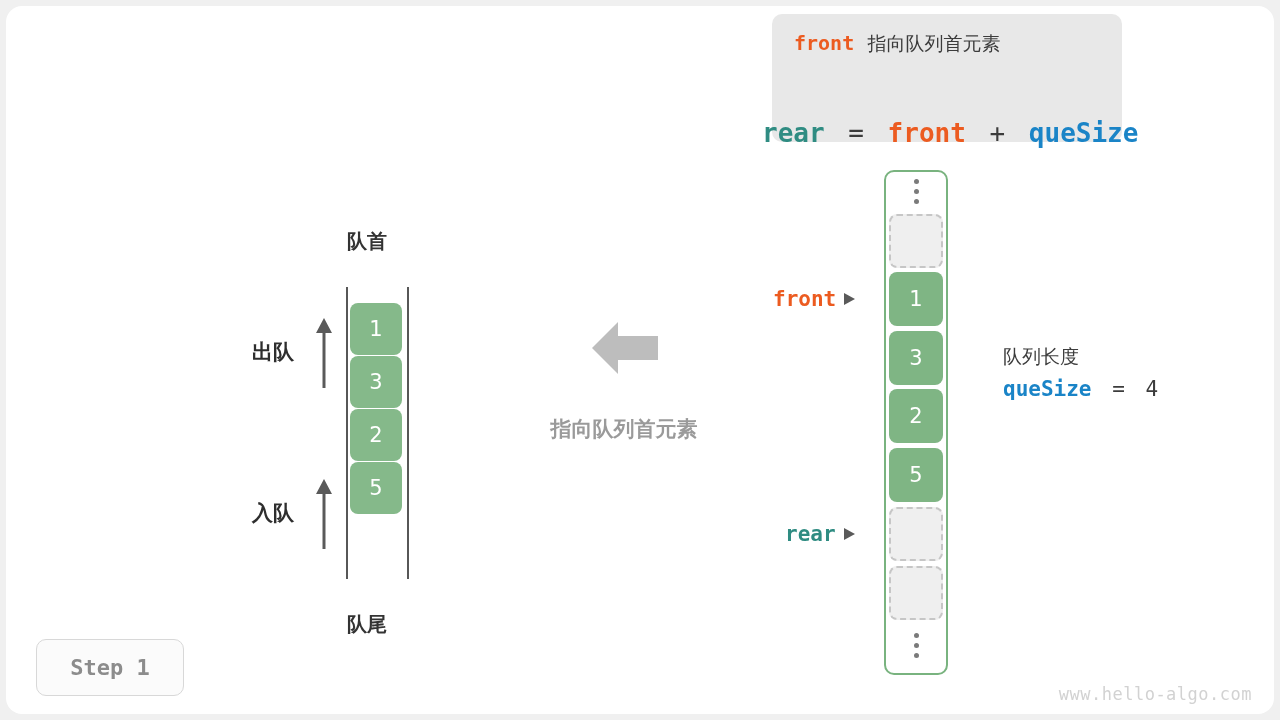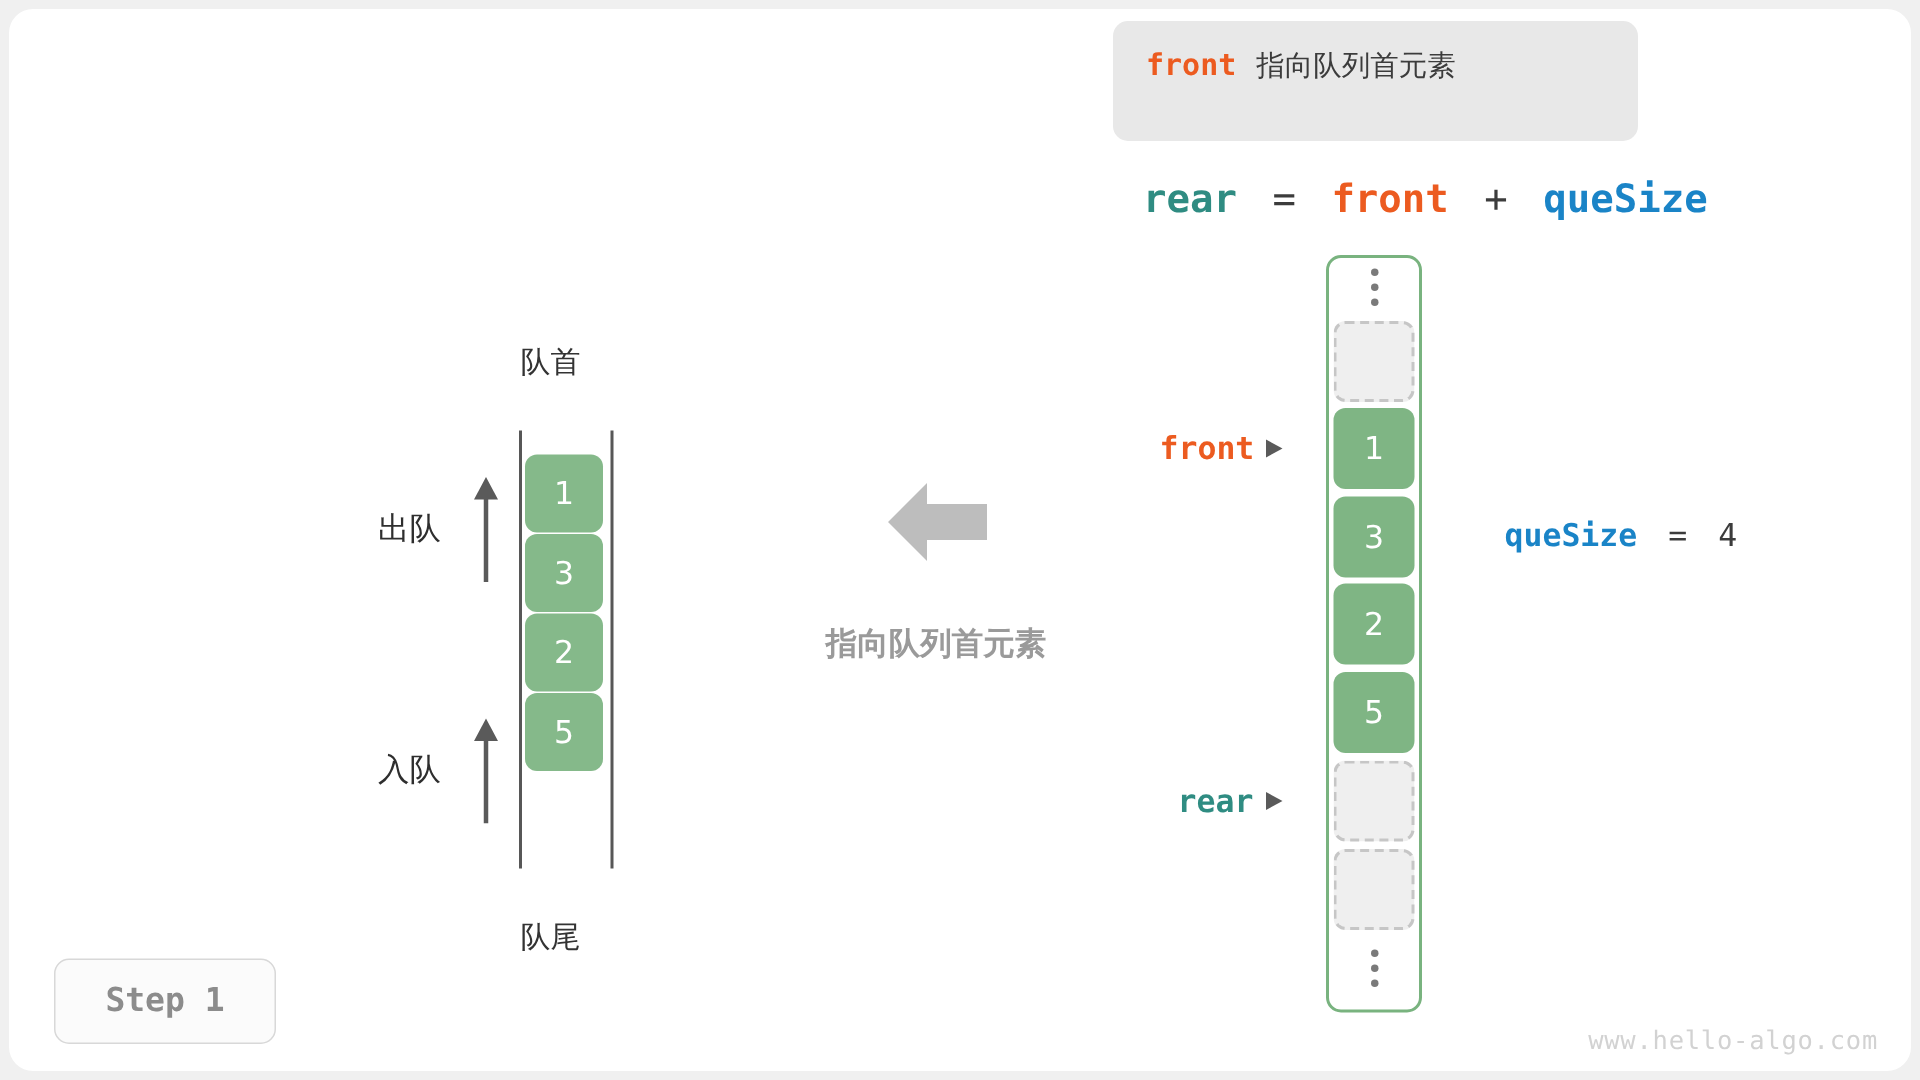--- a/index.html
+++ b/index.html
@@ -30,30 +30,30 @@
     border-radius: 16px;
   }
 
   
   .mono {
     font-family: "DejaVu Sans Mono", "Liberation Mono", monospace;
     font-weight: bold;
   }
   .han {
     font-family: "DejaVu Sans", "Liberation Sans", sans-serif;
-    font-weight: normal;
+    font-weight: bold;
   }
 
   
   .info-box {
     position: absolute;
-    left: 742px;
+    left: 772px;
     top: 14px;
     width: 350px;
-    height: 80px;
+    height: 128px;
     background: #e8e8e8;
     border-radius: 10px;
     box-sizing: border-box;
     padding: 12px 20px 0 22px;
   }
   .info-line {
     font-size: 19px;
     line-height: 34px;
     white-space: nowrap;
     color: #3c3c3c;
@@ -301,20 +301,21 @@
     <span class="mono c-front">front</span>
     <span class="tri"></span>
   </div>
 
   <div class="ptr" style="left:785px; top:522px;">
     <span class="mono c-rear">rear</span>
     <span class="tri"></span>
   </div>
 
   <div class="size-note">
+    <div class="t1">队列长度</div>
     <div class="t2 mono">
       <span class="c-size">queSize</span>
       <span class="c-dark" style="font-weight:normal;margin:0 8px;">=</span>
       <span class="c-dark" style="font-weight:normal;">4</span>
     </div>
   </div>
 
   <div class="qlabel han" style="left:347px; top:228px;">队首</div>
   <div class="qlabel han" style="left:347px; top:611px;">队尾</div>
 

